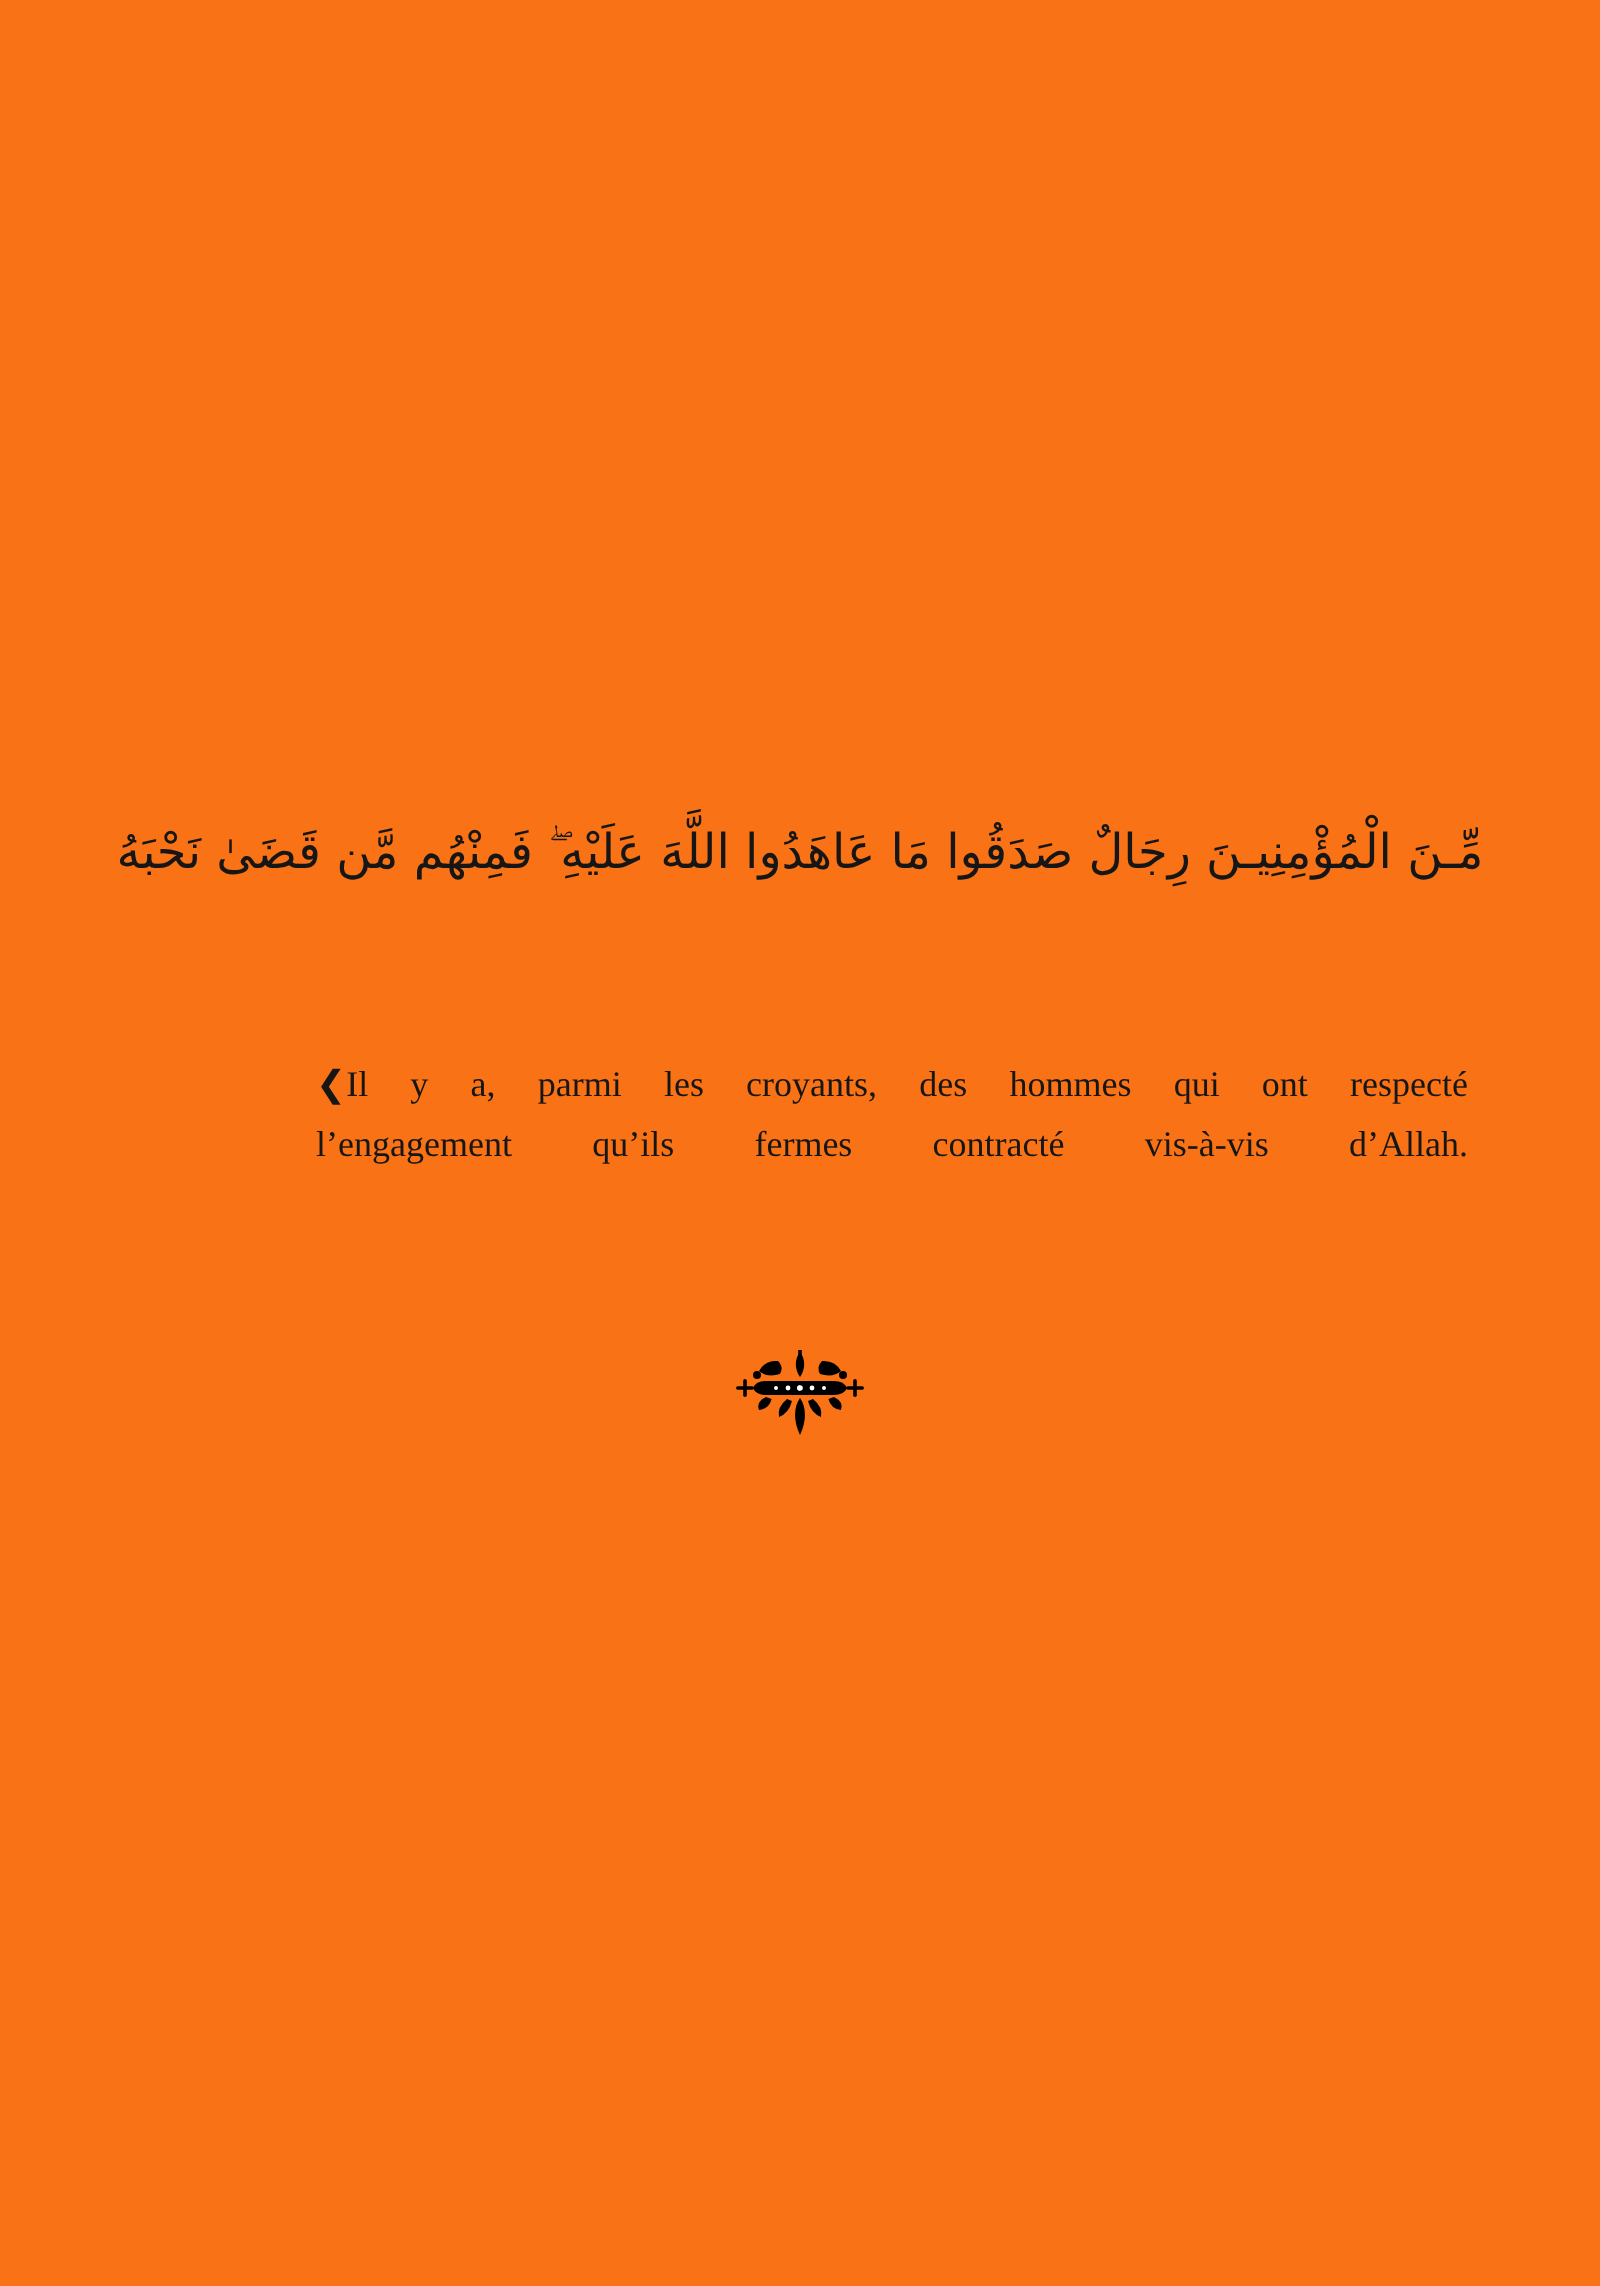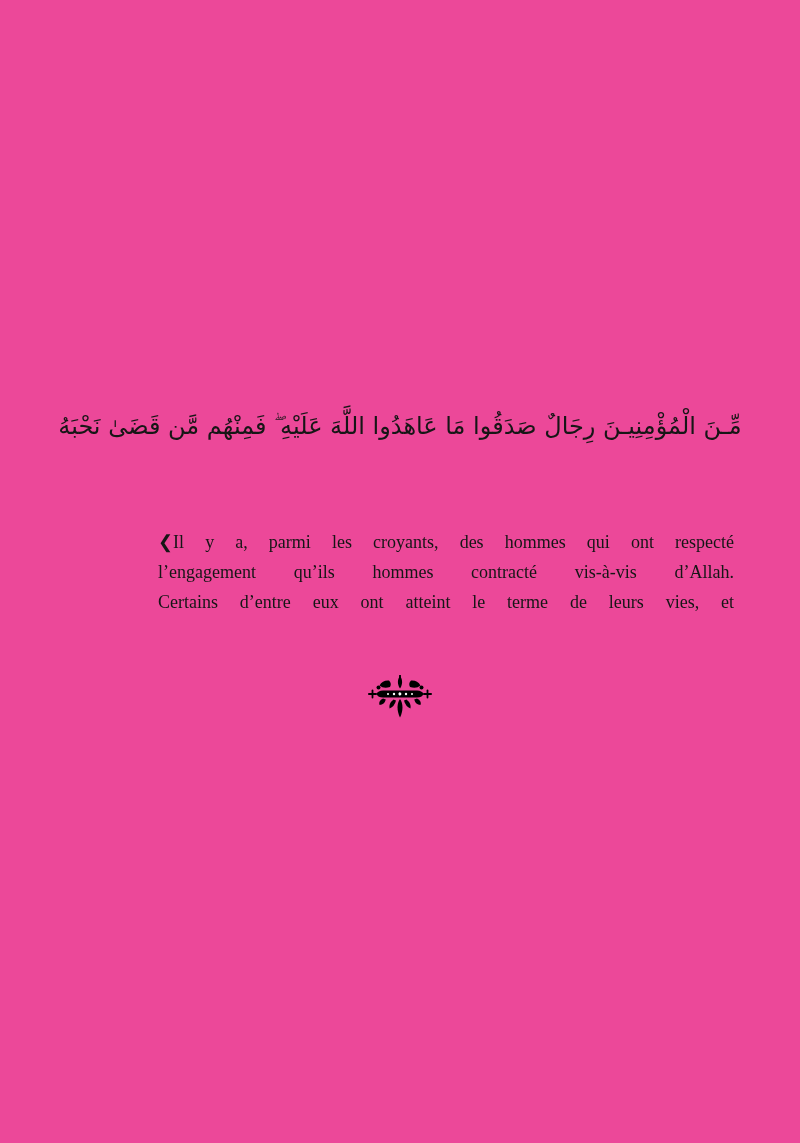--- a/index.html
+++ b/index.html
@@ -4,21 +4,21 @@
 <style>
   html, body {
     margin: 0;
     padding: 0;
     background: #ffffff;
   }
   .page {
     position: relative;
     width: 800px;
     height: 1143px;
-    background: #ec4899;
+    background: #f97316;
     overflow: hidden;
     font-family: "Liberation Serif", serif;
     color: #161616;
   }
   
   .arabic-verse {
     position: absolute;
     top: 401px;
     left: 0;
     width: 800px;
@@ -66,22 +66,21 @@
 <body>
 
 <div class="page">
 
   <div class="arabic-verse" dir="rtl">
     <div class="arabic-line">مِّـنَ الْمُؤْمِنِيـنَ رِجَالٌ صَدَقُوا مَا عَاهَدُوا اللَّهَ عَلَيْهِ ۖ فَمِنْهُم مَّن قَضَىٰ نَحْبَهُ</div>
   </div>
 
   <div class="french-translation">
     <div class="french-line">❮Il y a, parmi les croyants, des hommes qui ont respecté</div>
-    <div class="french-line">l’engagement qu’ils hommes contracté vis-à-vis d’Allah.</div>
-    <div class="french-line">Certains d’entre eux ont atteint le terme de leurs vies, et</div>
+    <div class="french-line">l’engagement qu’ils fermes contracté vis-à-vis d’Allah.</div>
   </div>
 
   <div class="ornament">
     <svg width="68" height="46" viewBox="0 0 68 46" xmlns="http://www.w3.org/2000/svg" aria-hidden="true">
       <g fill="#000000">
 
         <path d="M34 2 C31.2 5.5 31.2 10.5 34 14.5 C36.8 10.5 36.8 5.5 34 2 Z"></path>
         <rect x="33.1" y="1" width="1.8" height="6"></rect>
         <path d="M34 25 C30.8 29.5 30.6 36.5 34 43.5 C37.4 36.5 37.2 29.5 34 25 Z"></path>
 

